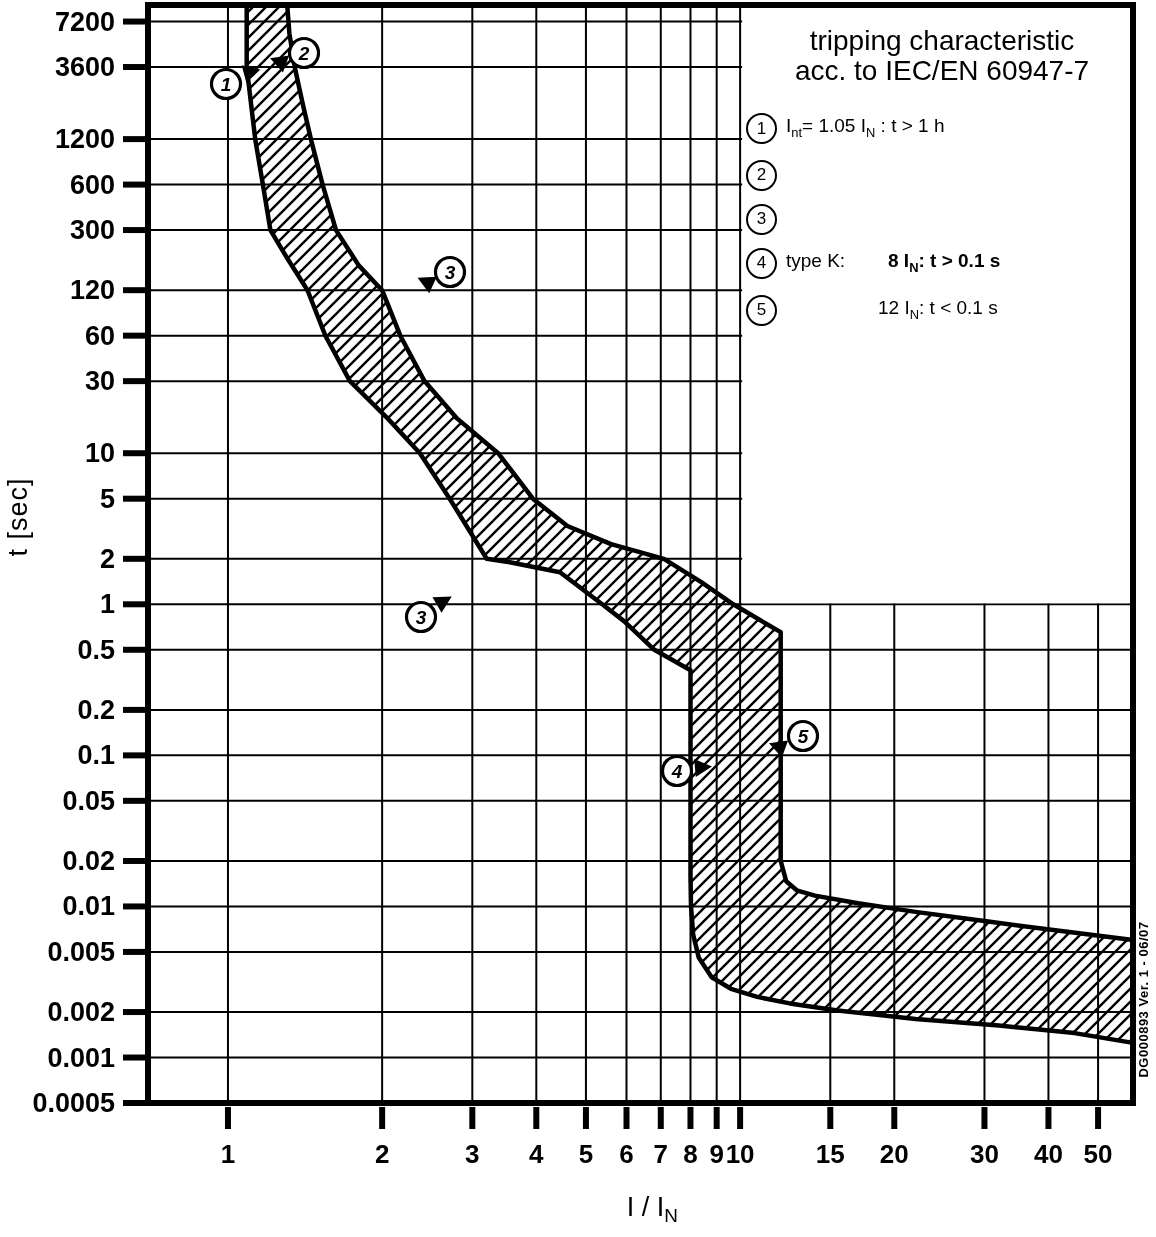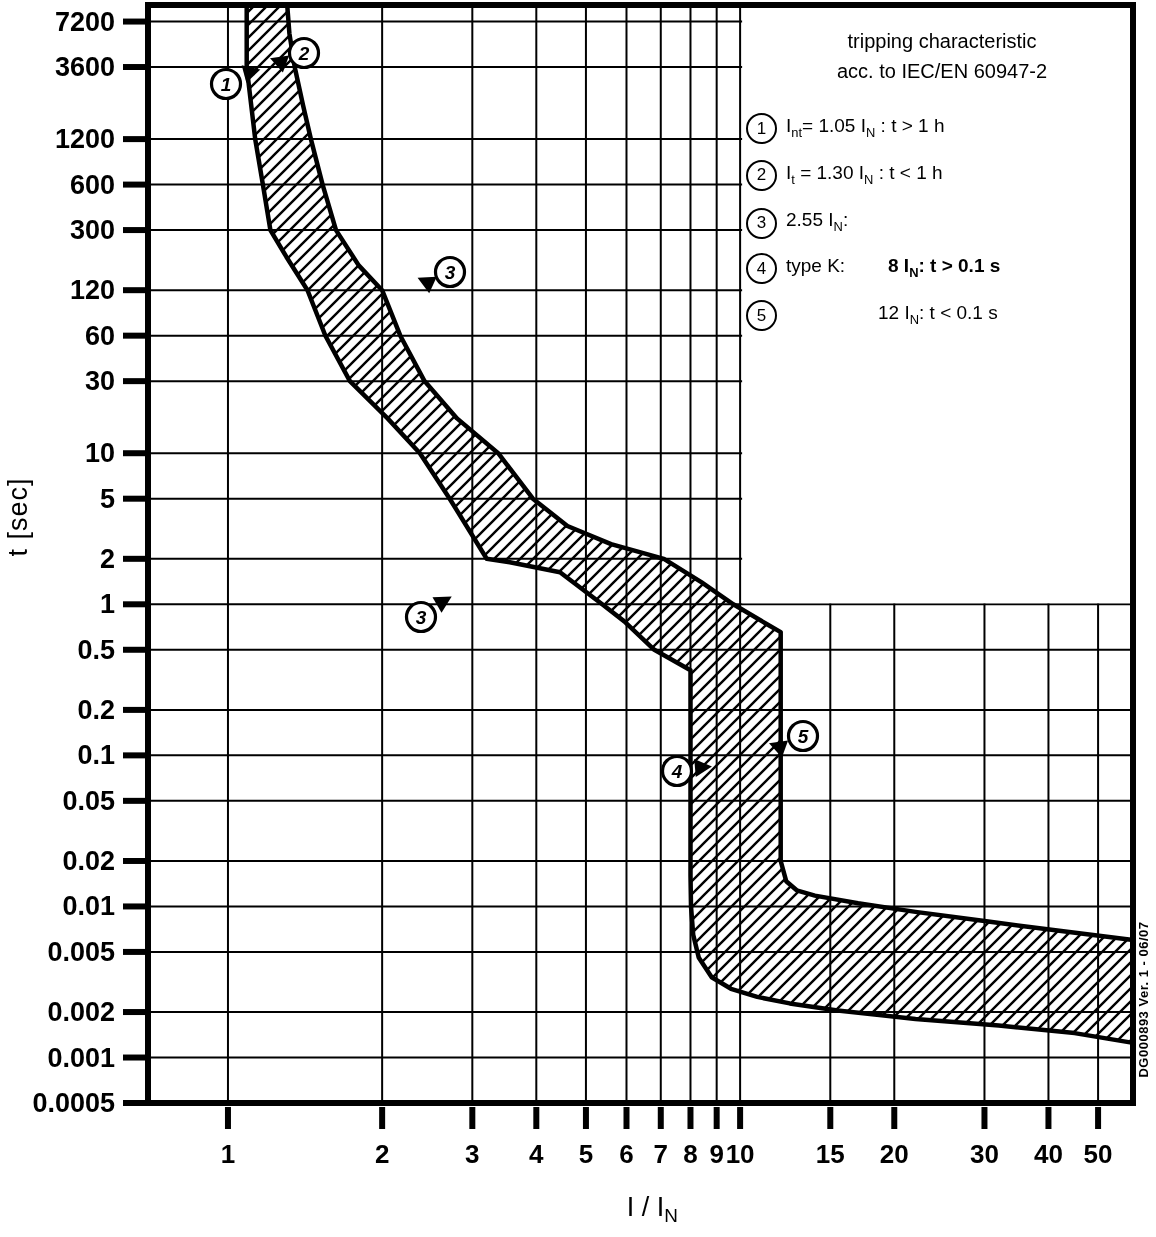--- a/index.html
+++ b/index.html
@@ -6,21 +6,21 @@
   .stage{position:relative;width:1156px;height:1237px;background:#fff;overflow:hidden;
          font-family:"Liberation Sans",sans-serif;color:#000;}
   svg{position:absolute;left:0;top:0;}
   
   .y-title{position:absolute;left:-62px;top:500px;width:164px;height:34px;text-align:center;
            transform:rotate(-90deg);font-size:27px;letter-spacing:1px;}
   .x-title{position:absolute;left:478px;top:1192px;width:200px;text-align:right;font-size:27px;}
   .x-title sub, .y-title sub{font-size:70%;}
   
   .legend{position:absolute;left:746px;top:26px;width:392px;}
-  .lg-title{text-align:center;font-size:20px;line-height:30px;}
+  .lg-title{text-align:center;font-size:28px;line-height:30px;}
   .lg-items{margin-top:26px;display:flex;flex-direction:column;gap:12px;}
   .lg-row{display:grid;grid-template-columns:40px 1fr;font-size:19px;line-height:28px;}
   .lg-row.cols3{grid-template-columns:40px 92px 1fr;}
   .lg-num{width:27px;height:27px;border:2.5px solid #000;border-radius:50%;
           display:flex;align-items:center;justify-content:center;
           font-size:17px;margin-top:1px;background:#fff;}
   .lg-text sub,.lg-label sub{font-size:68%;}
   .indent8{padding-left:10px;font-weight:bold;}
   
   .doc-ref{position:absolute;left:1033px;top:992px;width:220px;text-align:center;
@@ -189,47 +189,45 @@
       </g>
     </svg>
 
   <div class="y-title">t [sec]</div>
 
   <div class="x-title">I / I<sub>N</sub></div>
 
   <div class="legend">
     <div class="lg-title">
       <div>tripping characteristic</div>
-      <div>acc. to IEC/EN 60947-2</div>
+      <div>acc. to IEC/EN 60947-7</div>
     </div>
     <div class="lg-items">
 
       <div class="lg-row">
         <div>
             <span class="lg-num">1</span>
           </div>
         <div class="lg-text">
           <div>I<sub>nt</sub>= 1.05 I<sub>N</sub> : t &gt; 1 h</div>
         </div>
       </div>
 
       <div class="lg-row">
         <div>
             <span class="lg-num">2</span>
           </div>
         <div class="lg-text">
-          <div>I<sub>t</sub> = 1.30 I<sub>N</sub> : t &lt; 1 h</div>
         </div>
       </div>
 
       <div class="lg-row cols3">
         <div style="display:flex;align-items:center;">
           <span class="lg-num">3</span>
           </div>
-        <div class="lg-label">2.55 I<sub>N</sub>:</div>
         <div class="lg-text">
         </div>
       </div>
 
       <div class="lg-row cols3">
         <div>
             <span class="lg-num">4</span>
           </div>
         <div class="lg-label">type K:</div>
         <div class="lg-text indent8">8 I<sub>N</sub>: t &gt; 0.1 s</div>

